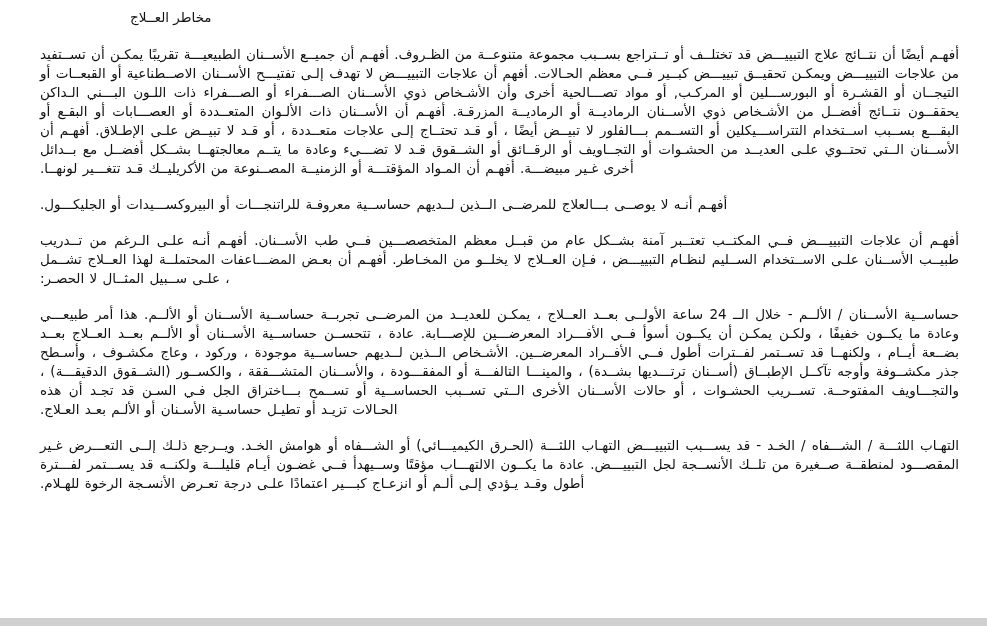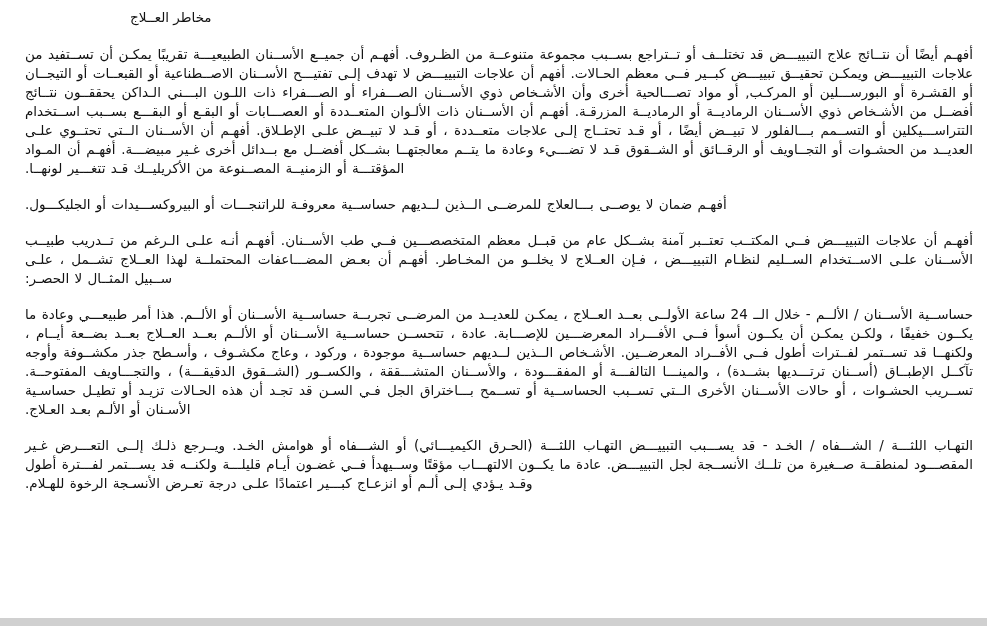--- a/index.html
+++ b/index.html
@@ -4,61 +4,61 @@
 <style>
   html,body{margin:0;padding:0;background:#ffffff;}
   .page{
     position:relative;
     width:987px;height:626px;
     background:#ffffff;
     color:#111111;
     font-family:"DejaVu Sans",sans-serif;
     overflow:hidden;
     box-sizing:border-box;
-    padding:8px 14px 0 25px;
+    padding:8px 28px 0 25px;
   }
   .doc-title{
     direction:rtl;
     unicode-bidi:embed;
     text-align:left;
     padding-left:105px;
     font-size:13.5px;
     font-weight:400;
     line-height:19px;
     margin:0 0 18px 0;
     white-space:nowrap;
   }
   .para{
     direction:rtl;
     unicode-bidi:embed;
     text-align:justify;
     text-align-last:left;
     -moz-text-align-last:left;
     font-size:13.5px;
     line-height:19px;
-    margin:0 0 17px 0;
+    margin:0 0 17px 15px;
     word-spacing:1px;
   }
   .page-bottom-edge{
     position:absolute;
     left:0;bottom:0;
     width:100%;height:8px;
     background:#d0d0d0;
   }
 </style>
 </head>
 <body>
 
 <div class="page">
 
   <div class="doc-title">مخاطر العــلاج</div>
 
   <p class="para">أفهـم أيضًا أن نتــائج علاج التبييـــض قد تختلــف أو تــتراجع بســبب مجموعة متنوعــة من الظـروف. أفهـم أن جميــع الأســنان الطبيعيـــة تقريبًا يمكـن أن تســتفيد من علاجات التبييـــض ويمكـن تحقيــق تبييـــض كبــير فــي معظم الحـالات. أفهم أن علاجات التبييـــض لا تهدف إلـى تفتيـــح الأســنان الاصــطناعية أو القبعــات أو التيجــان أو القشـرة أو البورســـلين أو المركـب, أو مواد تصـــالحية أخرى وأن الأشـخاص ذوي الأســنان الصـــفراء أو الصـــفراء ذات اللـون البـــني الـداكن يحققــون نتــائج أفضــل من الأشـخاص ذوي الأســنان الرماديــة أو الرماديــة المزرقـة. أفهـم أن الأســنان ذات الألـوان المتعــددة أو العصـــابات أو البقـع أو البقـــع بســبب اســتخدام التتراســـيكلين أو التســمم بـــالفلور لا تبيــض أيضًا ، أو قـد تحتــاج إلـى علاجات متعــددة ، أو قـد لا تبيــض علـى الإطـلاق. أفهـم أن الأســنان الــتي تحتــوي علـى العديــد من الحشـوات أو التجــاويف أو الرقــائق أو الشــقوق قـد لا تضـــيء وعادة ما يتــم معالجتهــا بشــكل أفضــل مع بــدائل أخرى غـير مبيضـــة. أفهـم أن المـواد المؤقتـــة أو الزمنيــة المصــنوعة من الأكريليــك قـد تتغـــير لونهــا.</p>
 
-  <p class="para">أفهـم ضمان لا يوصــى بـــالعلاج للمرضــى الــذين لــديهم حساســية معروفـة للراتنجـــات أو البيروكســـيدات أو الجليكـــول.</p>
+  <p class="para">أفهـم أنـه لا يوصــى بـــالعلاج للمرضــى الــذين لــديهم حساســية معروفـة للراتنجـــات أو البيروكســـيدات أو الجليكـــول.</p>
 
 
   <p class="para">أفهـم أن علاجات التبييـــض فــي المكتــب تعتــبر آمنة بشــكل عام من قبــل معظم المتخصصـــين فــي طب الأســنان. أفهـم أنـه علـى الـرغم من تــدريب طبيــب الأســنان علـى الاســتخدام الســليم لنظـام التبييـــض ، فـإن العــلاج لا يخلــو من المخـاطر. أفهـم أن بعـض المضـــاعفات المحتملــة لهذا العــلاج تشــمل ، علـى ســبيل المثــال لا الحصـر:</p>
 
   <p class="para">حساســية الأســنان / الألــم - خلال الــ 24 ساعة الأولــى بعــد العــلاج ، يمكـن للعديــد من المرضــى تجربــة حساســية الأســنان أو الألــم. هذا أمر طبيعـــي وعادة ما يكــون خفيفًا ، ولكـن يمكـن أن يكــون أسوأ فــي الأفـــراد المعرضـــين للإصـــابة. عادة ، تتحســن حساســية الأســنان أو الألــم بعــد العــلاج بعــد بضــعة أيــام ، ولكنهــا قد تســتمر لفــترات أطول فــي الأفــراد المعرضــين. الأشـخاص الــذين لــديهم حساســية موجودة ، وركود ، وعاج مكشـوف ، وأسـطح جذر مكشــوفة وأوجه تآكــل الإطبــاق (أســنان ترتـــديها بشــدة) ، والمينـــا التالفـــة أو المفقـــودة ، والأســنان المتشـــققة ، والكســور (الشــقوق الدقيقـــة) ، والتجـــاويف المفتوحــة. تســريب الحشـوات ، أو حالات الأســنان الأخرى الــتي تســبب الحساســية أو تســمح بـــاختراق الجل فـي السـن قد تجـد أن هذه الحـالات تزيـد أو تطيـل حساسـية الأسـنان أو الألـم بعـد العـلاج.</p>
 
   <p class="para">التهـاب اللثـــة / الشـــفاه / الخـد - قد يســـبب التبييـــض التهـاب اللثـــة (الحـرق الكيميـــائي) أو الشـــفاه أو هوامش الخـد. ويــرجع ذلـك إلــى التعـــرض غـير المقصـــود لمنطقــة صــغيرة من تلــك الأنســجة لجل التبييـــض. عادة ما يكــون الالتهـــاب مؤقتًا وســيهدأ فــي غضـون أيـام قليلـــة ولكنــه قد يســـتمر لفـــترة أطول وقـد يـؤدي إلـى ألـم أو انزعـاج كبـــير اعتمادًا علـى درجة تعـرض الأنسـجة الرخوة للهـلام.</p>
 
   <div class="page-bottom-edge"></div>
 

